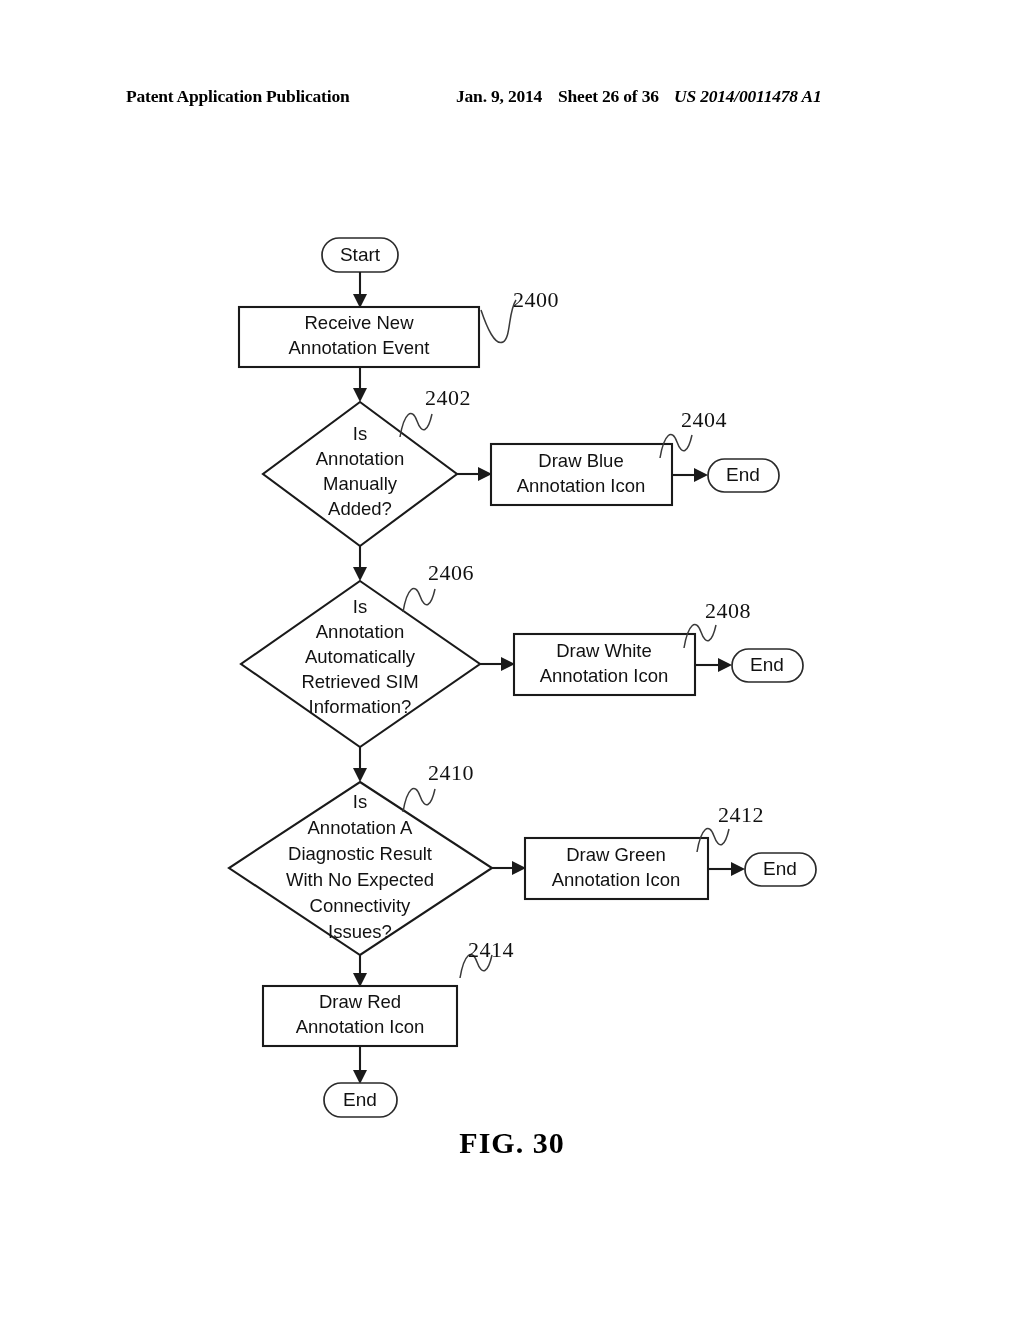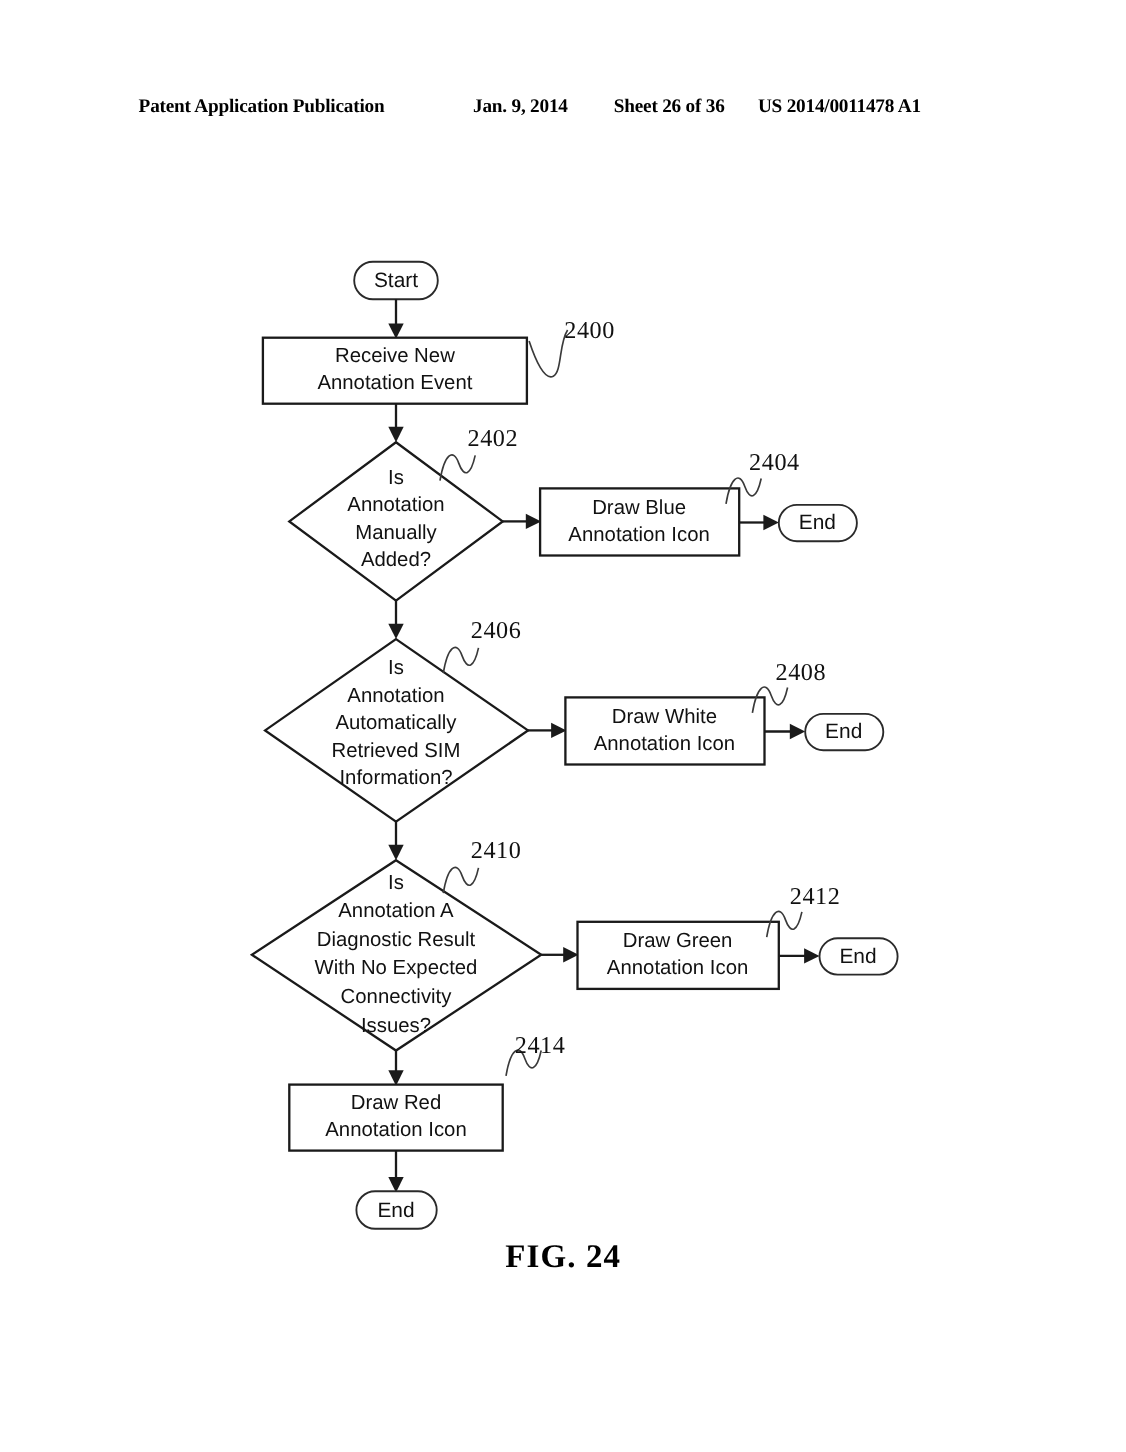--- a/index.html
+++ b/index.html
@@ -37,30 +37,31 @@
     font-size: 17.5px;
     letter-spacing: -0.2px;
     white-space: nowrap;
   }
   #page-header .hdr-pub {
     position: absolute;
     left: 126px;
   }
   #page-header .hdr-date {
     position: absolute;
-    left: 430px;
+    left: 456px;
   }
   #page-header .hdr-sheet {
     position: absolute;
     left: 558px;
     text-align: center;
   }
   #page-header .hdr-patno {
     position: absolute;
-    left: 689px;
+    left: 674px;
+    font-style: italic;
   }
   
   #figure-caption {
     position: absolute;
     left: 0;
     top: 1126px;
     width: 1024px;
     text-align: center;
     font-family: "Liberation Serif", serif;
     font-weight: bold;
@@ -313,15 +314,15 @@
       <polygon class="arrowhead" points="360,1084 353,1070 367,1070"></polygon>
     </g>
 
     <g>
       <rect class="shape-outline-thin" x="324" y="1083" width="73" height="34" rx="17" ry="17"></rect>
       <text class="term-text" x="360" y="1101">End</text>
     </g>
 
   </svg>
 
-  <div id="figure-caption">FIG. 24</div>
+  <div id="figure-caption">FIG. 30</div>
 
 </div>
 
 </body></html>

